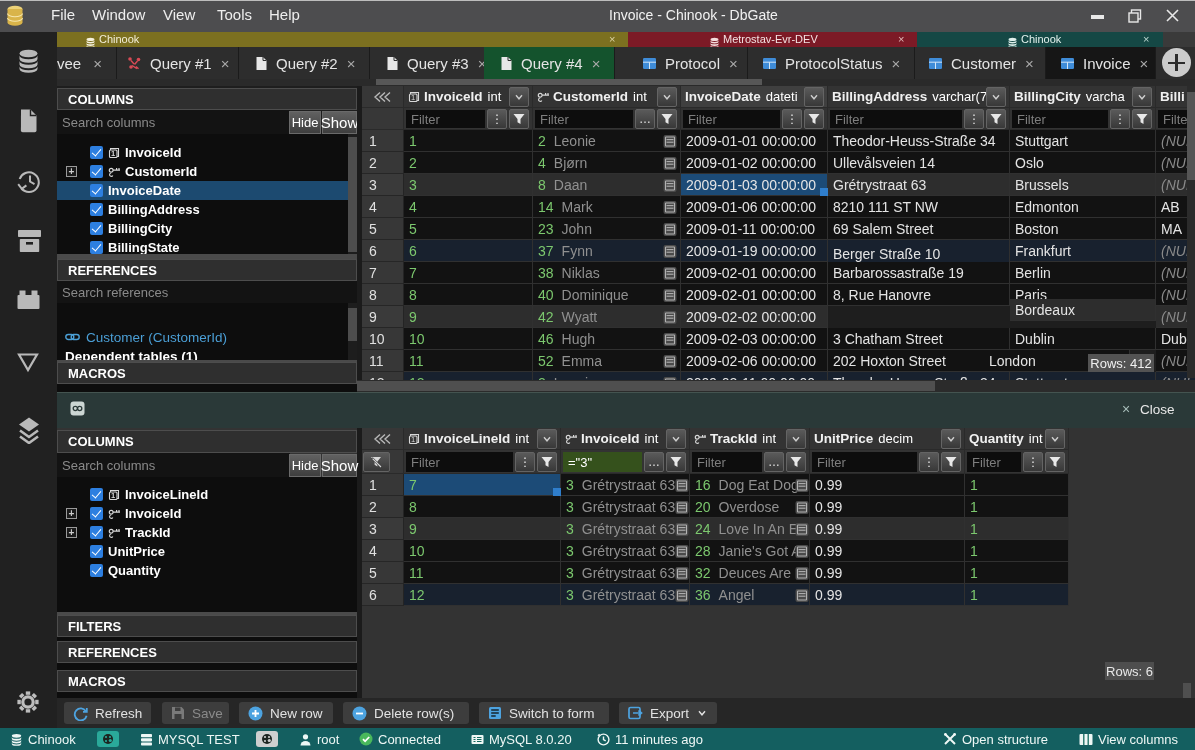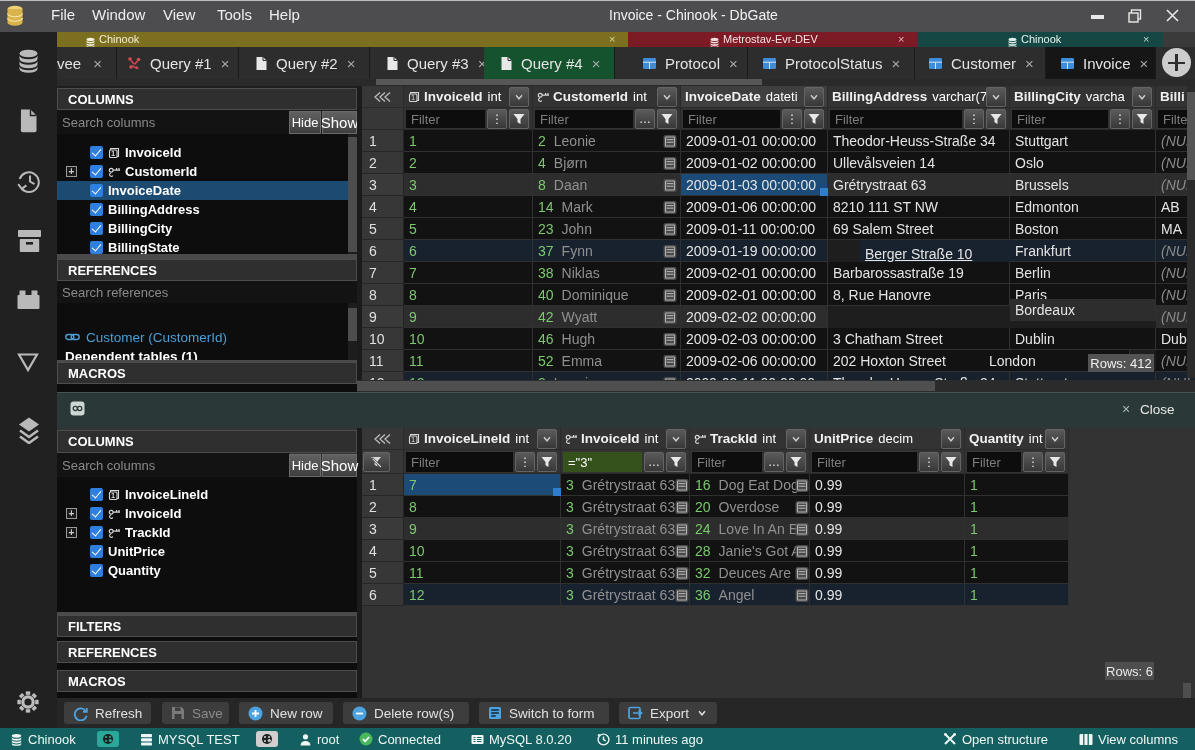--- a/index.html
+++ b/index.html
@@ -553,21 +553,21 @@
       <span class="green">37</span>
       <span class="hint" style="margin-left:8px;">Fynn</span>
     </div>
 <div class="cicon" style="left:663px;top:244px;"><svg width="14" height="15" viewBox="0 0 14 15" style="">
         <rect x="0.5" y="1" width="13" height="13" rx="2" fill="#4a4a4a"></rect>
         <rect x="2.5" y="3" width="9" height="9" rx="0.5" fill="none" stroke="#b2b2b2" stroke-width="1.1"></rect>
         <line x1="3.5" y1="5.6" x2="10.5" y2="5.6" stroke="#b2b2b2" stroke-width="1.1"></line>
         <line x1="3.5" y1="8.2" x2="10.5" y2="8.2" stroke="#b2b2b2" stroke-width="1.1"></line>
       </svg></div>
 <div class="cell navyrow " style="left:681px;top:240px;width:147px;height:22px;">2009-01-19 00:00:00</div>
-<div class="cell navyrow" style="left:860px;top:240px;width:182px;height:29px;text-decoration:underline;">Berger Straße 10</div>
+<div class="cell navyrow" style="left:828px;top:240px;width:182px;height:29px;">Berger Straße 10</div>
 <div class="cell navyrow" style="left:1010px;top:240px;width:146px;height:22px;">Frankfurt</div>
 <div class="cell navyrow" style="left:1156px;top:240px;width:39px;height:22px;border-right:none;">
       <span class="nullv">(NULL)</span>
     </div>
 <div class="rowhead " style="left:362px;top:262px;width:42px;height:22px;">7</div>
 <div class="cell " style="left:404px;top:262px;width:129px;height:22px;">
       <span class="green">7</span>
     </div>
 <div class="cell " style="left:533px;top:262px;width:148px;height:22px;">
       <span class="green">38</span>

